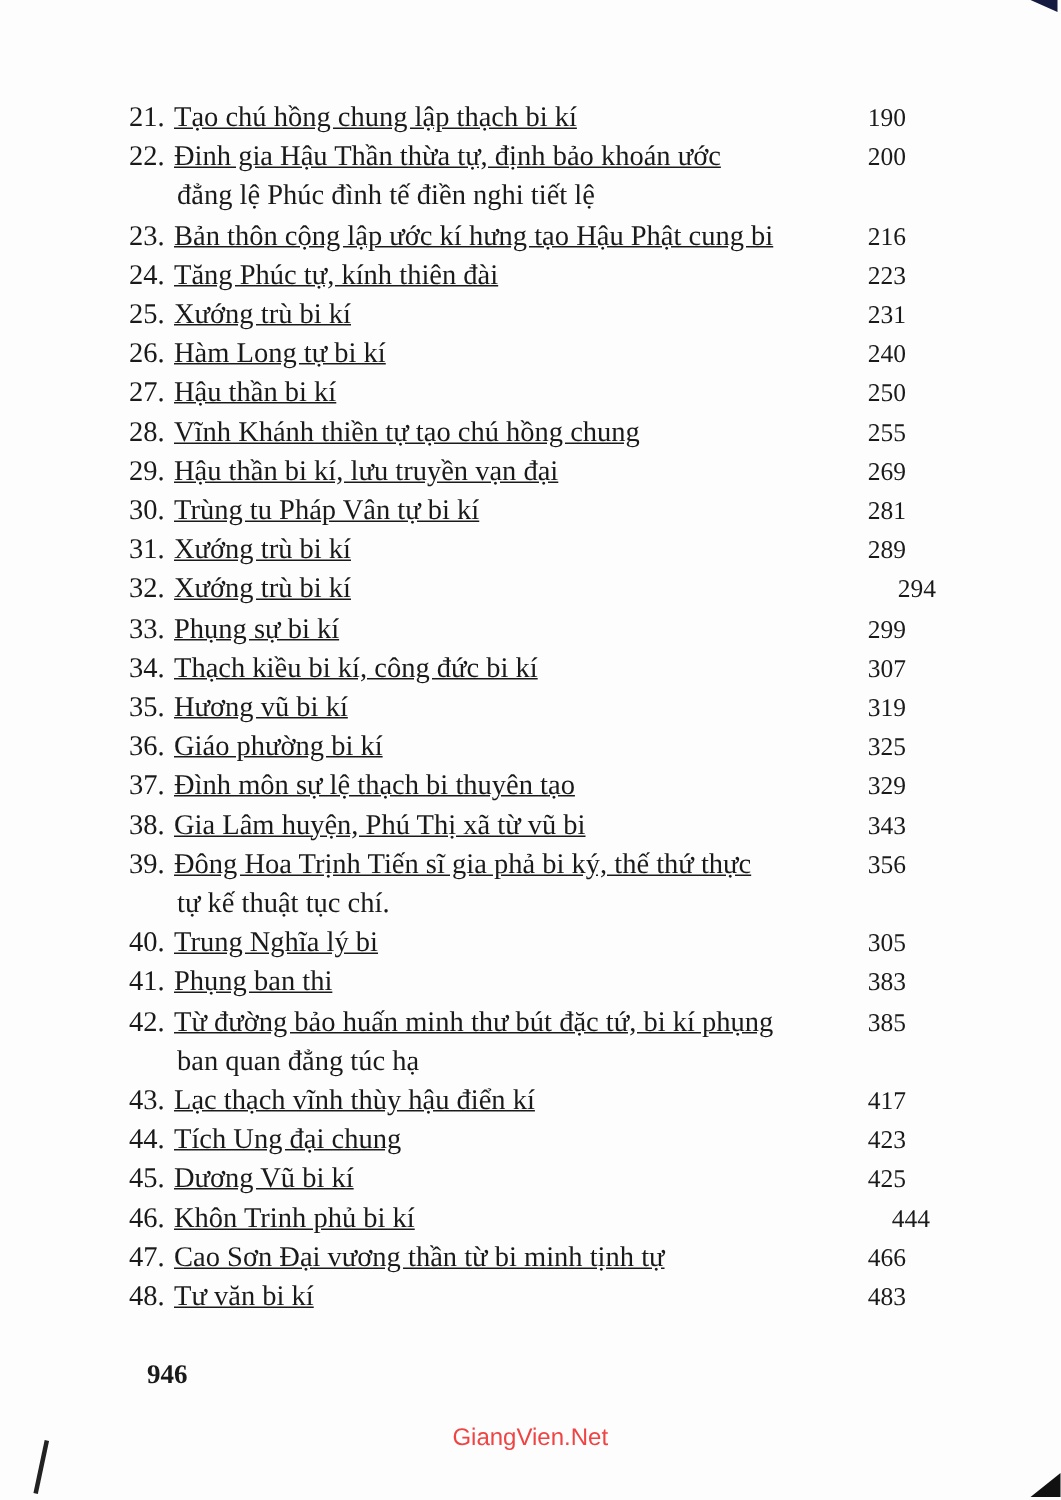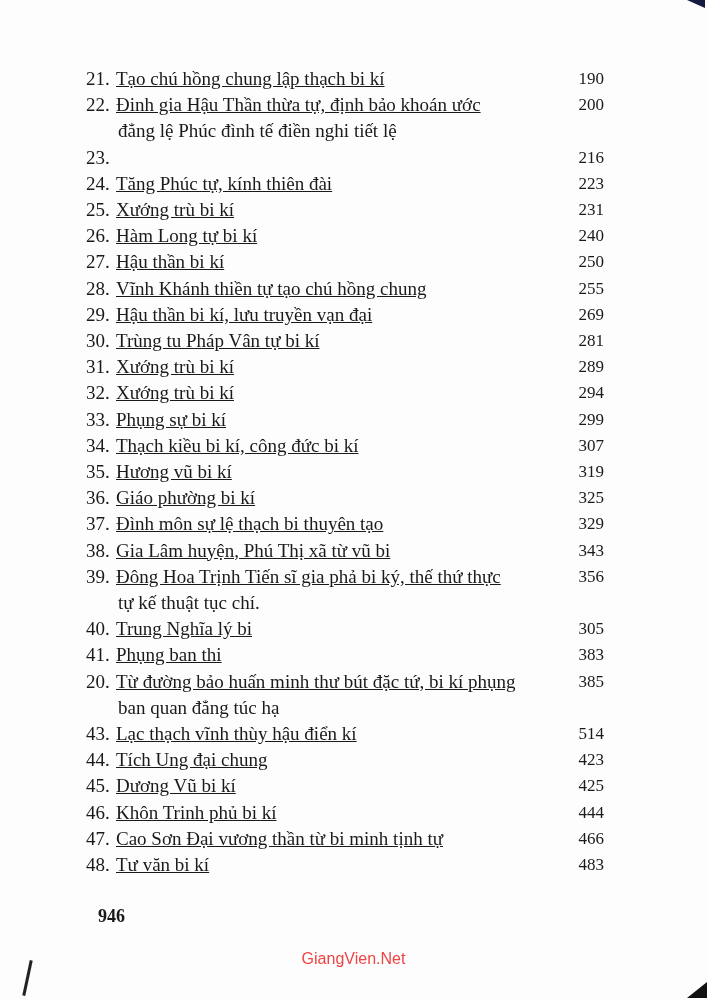--- a/index.html
+++ b/index.html
@@ -37,20 +37,21 @@
         <span class="pg">190</span>
       </div>
       <div class="entry" style="top: 26.2px;">
         <span class="num">22.</span>
         <span class="title">Đinh gia Hậu Thần thừa tự, định bảo khoán ước</span>
         <span class="title2">đẳng lệ Phúc đình tế điền nghi tiết lệ</span>
         <span class="pg">200</span>
       </div>
       <div class="entry" style="top: 78.6px;">
         <span class="num">23.</span>
+        <span class="title">Bản thôn cộng lập ước kí hưng tạo Hậu Phật cung bi</span>
         <span class="pg">216</span>
       </div>
       <div class="entry" style="top: 104.8px;">
         <span class="num">24.</span>
         <span class="title">Tăng Phúc tự, kính thiên đài</span>
         <span class="pg">223</span>
       </div>
       <div class="entry" style="top: 131px;">
         <span class="num">25.</span>
         <span class="title">Xướng trù bi kí</span>
@@ -79,21 +80,21 @@
       <div class="entry" style="top: 262px;">
         <span class="num">30.</span>
         <span class="title">Trùng tu Pháp Vân tự bi kí</span>
         <span class="pg">281</span>
       </div>
       <div class="entry" style="top: 288.2px;">
         <span class="num">31.</span>
         <span class="title">Xướng trù bi kí</span>
         <span class="pg">289</span>
       </div>
-      <div class="entry" style="top: 314.4px;">
+      <div class="entry" style="top: 314.4px; padding-left: 20px;">
         <span class="num">32.</span>
         <span class="title">Xướng trù bi kí</span>
         <span class="pg">294</span>
       </div>
       <div class="entry" style="top: 340.6px;">
         <span class="num">33.</span>
         <span class="title">Phụng sự bi kí</span>
         <span class="pg">299</span>
       </div>
       <div class="entry" style="top: 366.8px;">
@@ -131,41 +132,41 @@
         <span class="num">40.</span>
         <span class="title">Trung Nghĩa lý bi</span>
         <span class="pg">305</span>
       </div>
       <div class="entry" style="top: 576.4px;">
         <span class="num">41.</span>
         <span class="title">Phụng ban thi</span>
         <span class="pg">383</span>
       </div>
       <div class="entry" style="top: 602.6px;">
-        <span class="num">20.</span>
+        <span class="num">42.</span>
         <span class="title">Từ đường bảo huấn minh thư bút đặc tứ, bi kí phụng</span>
         <span class="title2">ban quan đẳng túc hạ</span>
         <span class="pg">385</span>
       </div>
       <div class="entry" style="top: 655px;">
         <span class="num">43.</span>
         <span class="title">Lạc thạch vĩnh thùy hậu điển kí</span>
-        <span class="pg">514</span>
+        <span class="pg">417</span>
       </div>
       <div class="entry" style="top: 681.2px;">
         <span class="num">44.</span>
         <span class="title">Tích Ung đại chung</span>
         <span class="pg">423</span>
       </div>
       <div class="entry" style="top: 707.4px;">
         <span class="num">45.</span>
         <span class="title">Dương Vũ bi kí</span>
         <span class="pg">425</span>
       </div>
-      <div class="entry" style="top: 733.6px;">
+      <div class="entry" style="top: 733.6px; padding-left: 16px;">
         <span class="num">46.</span>
         <span class="title">Khôn Trinh phủ bi kí</span>
         <span class="pg">444</span>
       </div>
       <div class="entry" style="top: 759.8px;">
         <span class="num">47.</span>
         <span class="title">Cao Sơn Đại vương thần từ bi minh tịnh tự</span>
         <span class="pg">466</span>
       </div>
       <div class="entry" style="top: 786px;">

